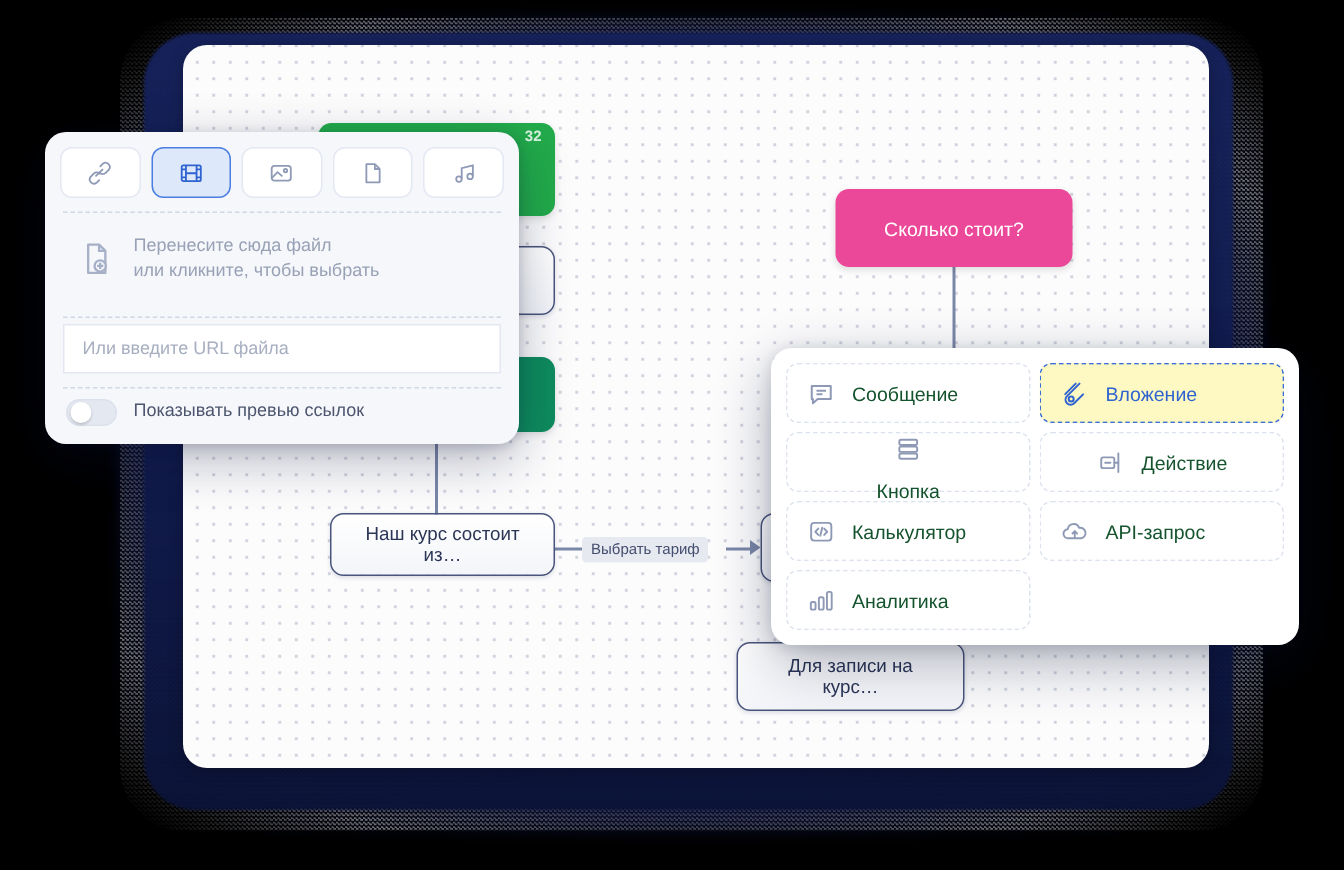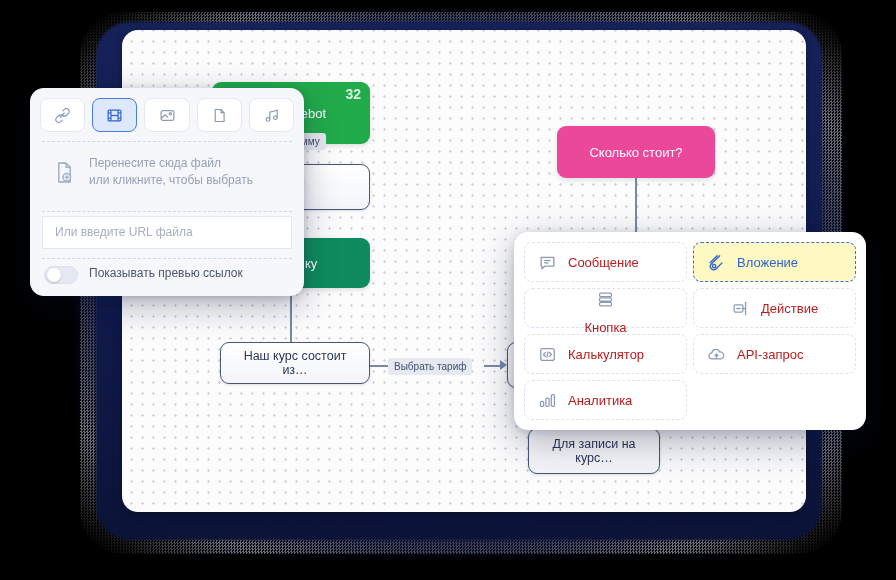--- a/index.html
+++ b/index.html
@@ -53,21 +53,21 @@
   }
 
   
   .node{ position:absolute; border-radius:9px; display:flex; align-items:center; justify-content:center;
          font-size:12.5px; color:#2b3556; text-align:center; padding:0 14px; }
   .node-green{
     color:#fff; font-size:13px;
     box-shadow:0 2px 5px rgba(0,0,0,.12);
   }
   .badge{
-    position:absolute; top:4px; right:9px; font-size:14px; font-weight:bold; color:#d9f3e1;
+    position:absolute; top:4px; right:9px; font-size:10px; font-weight:bold; color:#d9f3e1;
   }
   .node-white{
     background:linear-gradient(180deg,#ffffff 0%, #f3f5f9 100%);
     border:1.6px solid #49557c;
     box-shadow:0 1px 3px rgba(30,40,70,.14);
   }
   .edge-v{ position:absolute; width:1.6px; background:#7b87a8; }
   .edge-h{ position:absolute; height:1.6px; background:#7b87a8; }
   .arrow-down{
     position:absolute; width:0;height:0;
@@ -77,21 +77,21 @@
     position:absolute; width:0;height:0;
     border-top:5px solid transparent; border-bottom:5px solid transparent; border-left:7px solid #7b87a8;
   }
   .edge-label{
     position:absolute; background:#e6e9f0; color:#444e6e; font-size:10px;
     padding:3px 6px; border-radius:3px; white-space:nowrap;
   }
 
   
   .attach-panel{
-    position:absolute; left:30px; top:88px; width:274px;
+    position:absolute; left:30px; top:88px; width:316px;
     background:#f5f7fb;
     border-radius:14px;
     box-shadow:0 10px 34px rgba(10,18,50,.30), 0 2px 8px rgba(10,18,50,.18);
     padding:10px 10px 8px;
   }
   .type-row{ display:flex; gap:7px; }
   .type-btn{
     flex:1; height:34px; border-radius:8px; background:#fff; border:1px solid #e3e8f2;
     display:flex; align-items:center; justify-content:center; cursor:pointer;
   }
@@ -122,21 +122,21 @@
     position:absolute; left:514px; top:232px; width:352px;
     background:#fff; border-radius:14px;
     box-shadow:0 12px 38px rgba(10,18,50,.32), 0 2px 10px rgba(10,18,50,.16);
     padding:10px;
     display:grid; grid-template-columns:1fr 1fr; gap:6px 6px;
   }
   .menu-item{
     display:flex; align-items:center; gap:11px;
     height:40px; padding:0 12px;
     border:1px dashed #dde3ee; border-radius:8px;
-    font-size:13px; color:#b91c1c; cursor:pointer; background:#fff;
+    font-size:13px; color:#14532d; cursor:pointer; background:#fff;
   }
   .menu-item.selected{
     background:#fef9c3; border:1.6px dashed #3d6fd6; color:#2f63cf;
   }
   .mi-icon{ width:20px; height:20px; flex:0 0 20px; display:flex; align-items:center; justify-content:center; }
   .mi-label{ white-space:nowrap; }
 
   svg{ display:block; }
 </style>
 </head>
@@ -186,21 +186,21 @@
     <div class="node node-white" style="left:98px; top:312px; width:150px; height:42px;">
       <span>Наш курс состоит из…</span>
     </div>
 
     <div class="edge-label" style="left:266px; top:328px;">Выбрать тариф</div>
 
     <div class="node node-white" style="left:385px; top:312px; width:150px; height:46px;">
       <span>У…</span>
     </div>
 
-    <div class="node node-white" style="left:369px; top:398px; width:132px; height:46px;margin-left:37px;">
+    <div class="node node-white" style="left:369px; top:398px; width:152px; height:46px;">
       <span>Для записи на курс…</span>
     </div>
   </div>
 
   <div class="attach-panel">
 
     <div class="type-row">
       <div class="type-btn">
         <span>
           <svg width="17" height="17" viewBox="0 0 24 24" fill="none" stroke="#8e9ab5" stroke-width="1.7" stroke-linecap="round">

